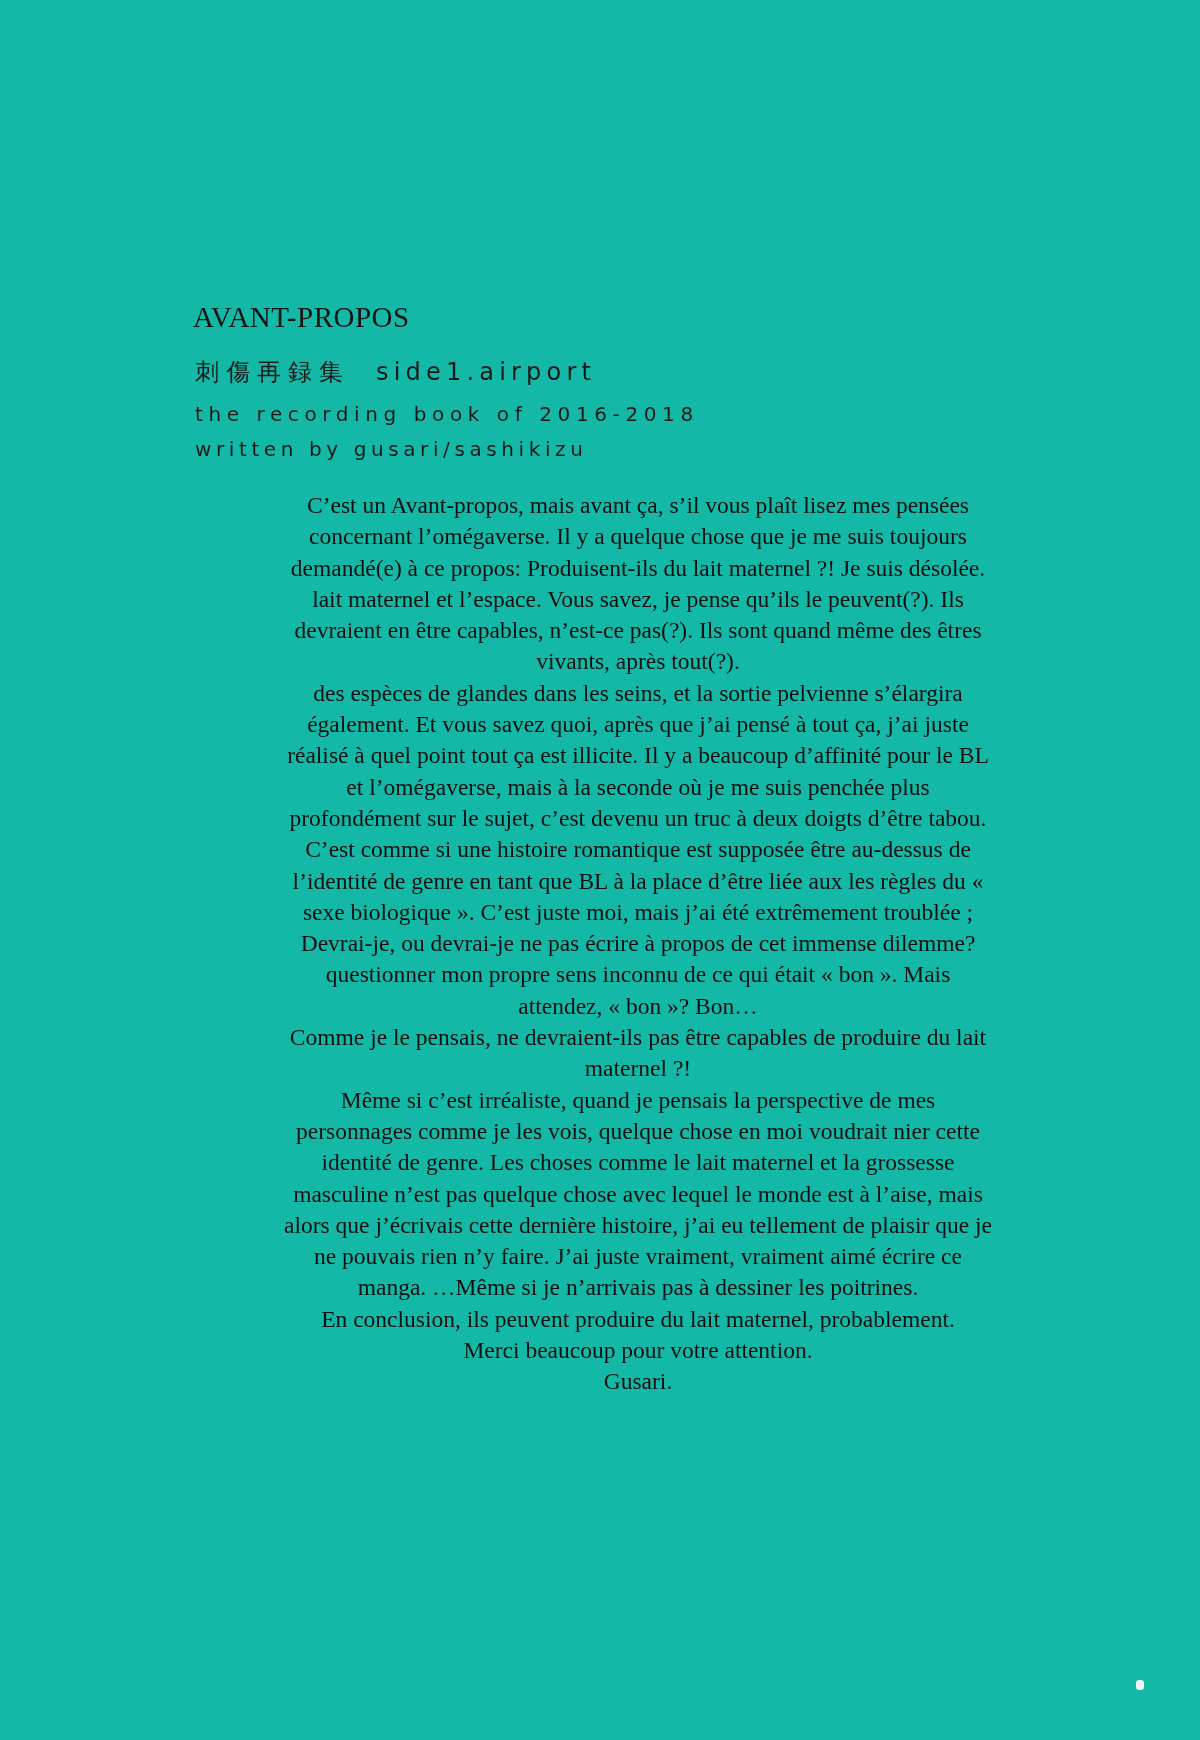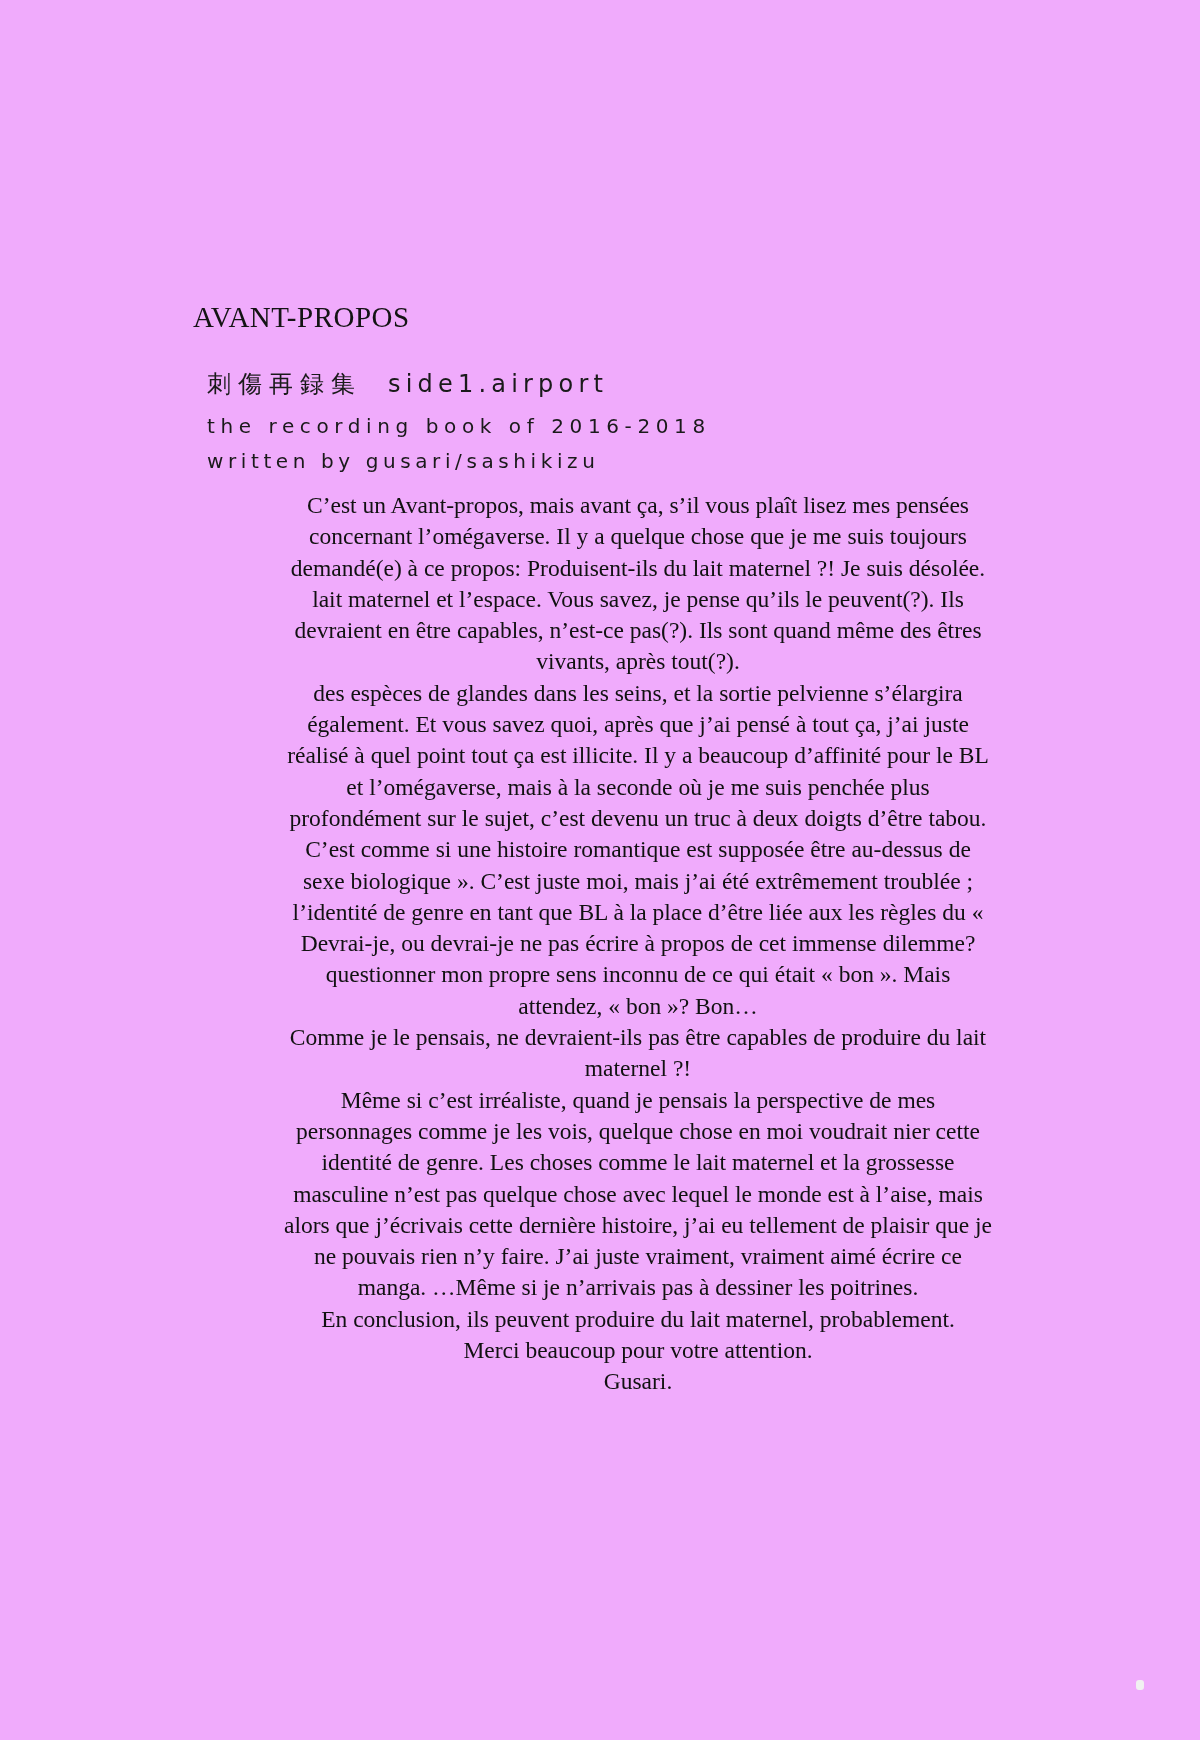--- a/index.html
+++ b/index.html
@@ -11,41 +11,41 @@
       width: 1200px;
       height: 1740px;
       position: relative;
       overflow: hidden;
       color: #111111;
     }
     .page {
       position: absolute;
       left: 0; top: 0;
       width: 1200px; height: 1740px;
-      background: #f0abfc;
+      background: #14b8a6;
     }
     .title {
       position: absolute;
       left: 193px;
       top: 300px;
       font-family: "Liberation Serif", "DejaVu Serif", serif;
       font-size: 29px;
       letter-spacing: 0.5px;
       line-height: 34px;
       color: #141414;
       margin: 0;
       font-weight: normal;
     }
     .subtitle {
       position: absolute;
       left: 195px;
       font-family: "DejaVu Sans", "Liberation Sans", sans-serif;
       color: #1a1a1a;
       white-space: nowrap;
-      margin: 12px;
+      margin: 0;
     }
     .sub1 {
       top: 356px;
       font-size: 24px;
       line-height: 32px;
       letter-spacing: 5.2px;
     }
     .sub1 .jp {
       letter-spacing: 7px;
       margin-right: 26px;
@@ -106,22 +106,22 @@
     <span class="line">demandé(e) à ce propos: Produisent-ils du lait maternel ?!  Je suis désolée.</span>
     <span class="line">lait maternel et l’espace. Vous savez, je pense qu’ils le peuvent(?). Ils</span>
     <span class="line">devraient en être capables, n’est-ce pas(?). Ils sont quand même des êtres</span>
     <span class="line">vivants, après tout(?).</span>
     <span class="line">des espèces de glandes dans les seins, et la sortie pelvienne s’élargira</span>
     <span class="line">également. Et vous savez quoi, après que j’ai pensé à tout ça, j’ai juste</span>
     <span class="line">réalisé à quel point tout ça est illicite. Il y a beaucoup d’affinité pour le BL</span>
     <span class="line">et l’omégaverse, mais à la seconde où je me suis penchée plus</span>
     <span class="line">profondément sur le sujet, c’est devenu un truc à deux doigts d’être tabou.</span>
     <span class="line">C’est comme si une histoire romantique est supposée être au-dessus de</span>
+    <span class="line">l’identité de genre en tant que BL à la place d’être liée aux les règles du «</span>
     <span class="line">sexe biologique ». C’est juste moi, mais j’ai été extrêmement troublée ;</span>
-    <span class="line">l’identité de genre en tant que BL à la place d’être liée aux les règles du «</span>
     <span class="line">Devrai-je, ou devrai-je ne pas écrire à propos de cet immense dilemme?</span>
     <span class="line">questionner mon propre sens inconnu de ce qui était « bon ». Mais</span>
     <span class="line">attendez, « bon »? Bon…</span>
     <span class="line">Comme je le pensais, ne devraient-ils pas être capables de produire du lait</span>
     <span class="line">maternel ?!</span>
     <span class="line">Même si c’est irréaliste, quand je pensais la perspective de mes</span>
     <span class="line">personnages comme je les vois, quelque chose en moi voudrait nier cette</span>
     <span class="line">identité de genre. Les choses comme le lait maternel et la grossesse</span>
     <span class="line">masculine n’est pas quelque chose avec lequel le monde est à l’aise, mais</span>
     <span class="line">alors que j’écrivais cette dernière histoire, j’ai eu tellement de plaisir que je</span>

